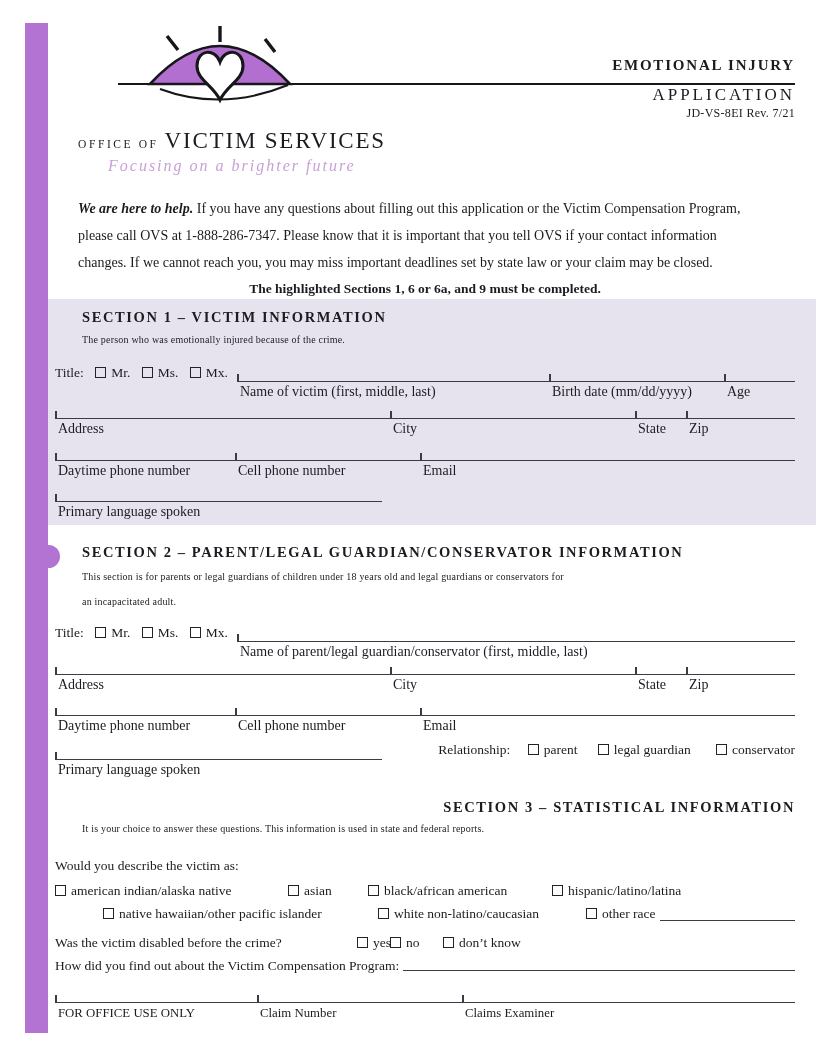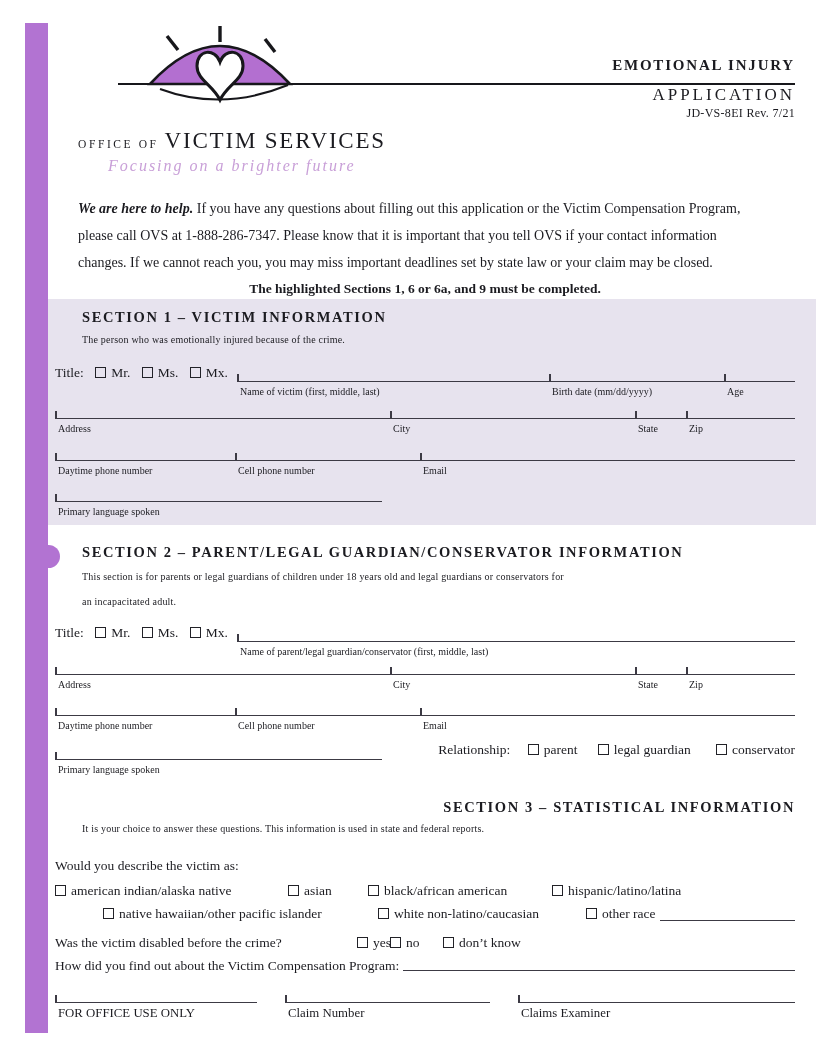--- a/index.html
+++ b/index.html
@@ -36,37 +36,37 @@
   .sec { margin-left:55px; margin-right:21px; }
   .sec1 { margin-top:2px; margin-left:42px; margin-right:0; background:#e7e3ee; padding:9px 21px 4px 13px; }
   h2.shead { font-size:14.5px; font-weight:bold; letter-spacing:1.6px; margin-left:27px; line-height:18px; }
   .desc { font-size:10px; margin-left:27px; line-height:18px; letter-spacing:0.2px; }
   .sec1 h2.shead { margin-top:0; }
   .sec1 .desc { margin-top:5px; }
 
   
   .frow { display:flex; align-items:flex-start; }
   .tblock { width:182px; flex-shrink:0; font-size:13.5px; line-height:18px; height:18px; white-space:nowrap; }
-  .seg { position:relative; border-top:1.6px solid #3c3a44; padding:2px 0 0 3px; font-size:10px; line-height:16px; min-height:20px; }
+  .seg { position:relative; border-top:1.6px solid #3c3a44; padding:2px 0 0 3px; font-size:14px; line-height:16px; min-height:20px; }
   .seg::before { content:""; position:absolute; left:0; top:-8px; width:1.6px; height:7px; background:#3c3a44; }
   .with-title .seg { margin-top:17px; }
   .cb { display:inline-block; width:11px; height:11px; border:1.3px solid #222228; background:transparent; vertical-align:-1px; margin-right:5px; }
   .opt { white-space:nowrap; font-size:13.5px; }
   .tblock .opt { margin-left:8px; }
   .qtext { font-size:13.5px; line-height:18px; white-space:nowrap; }
   .wline { flex:1; border-bottom:1.5px solid #3c3a44; margin:0 0 2px 4px; min-height:14px; }
   .relgroup { margin-left:auto; white-space:nowrap; font-size:13.5px; line-height:18px; }
   .relgroup .opt { margin-left:14px; }
   .relgroup .opt.gap2 { margin-left:17px; }
   .relgroup .opt.gap3 { margin-left:22px; }
   .cells { display:flex; font-size:13.5px; line-height:18px; }
   .cell { flex-shrink:0; white-space:nowrap; }
 
   
-  .footrow { margin:27px 21px 0 55px;gap:28px; }
+  .footrow { margin:27px 21px 0 55px; }
   .footrow .seg { font-size:12.8px; }
 </style>
 </head>
 <body>
 
 <div class="page">
   <div class="bar"></div>
   <div class="bump"></div>
 
   <div class="header">

